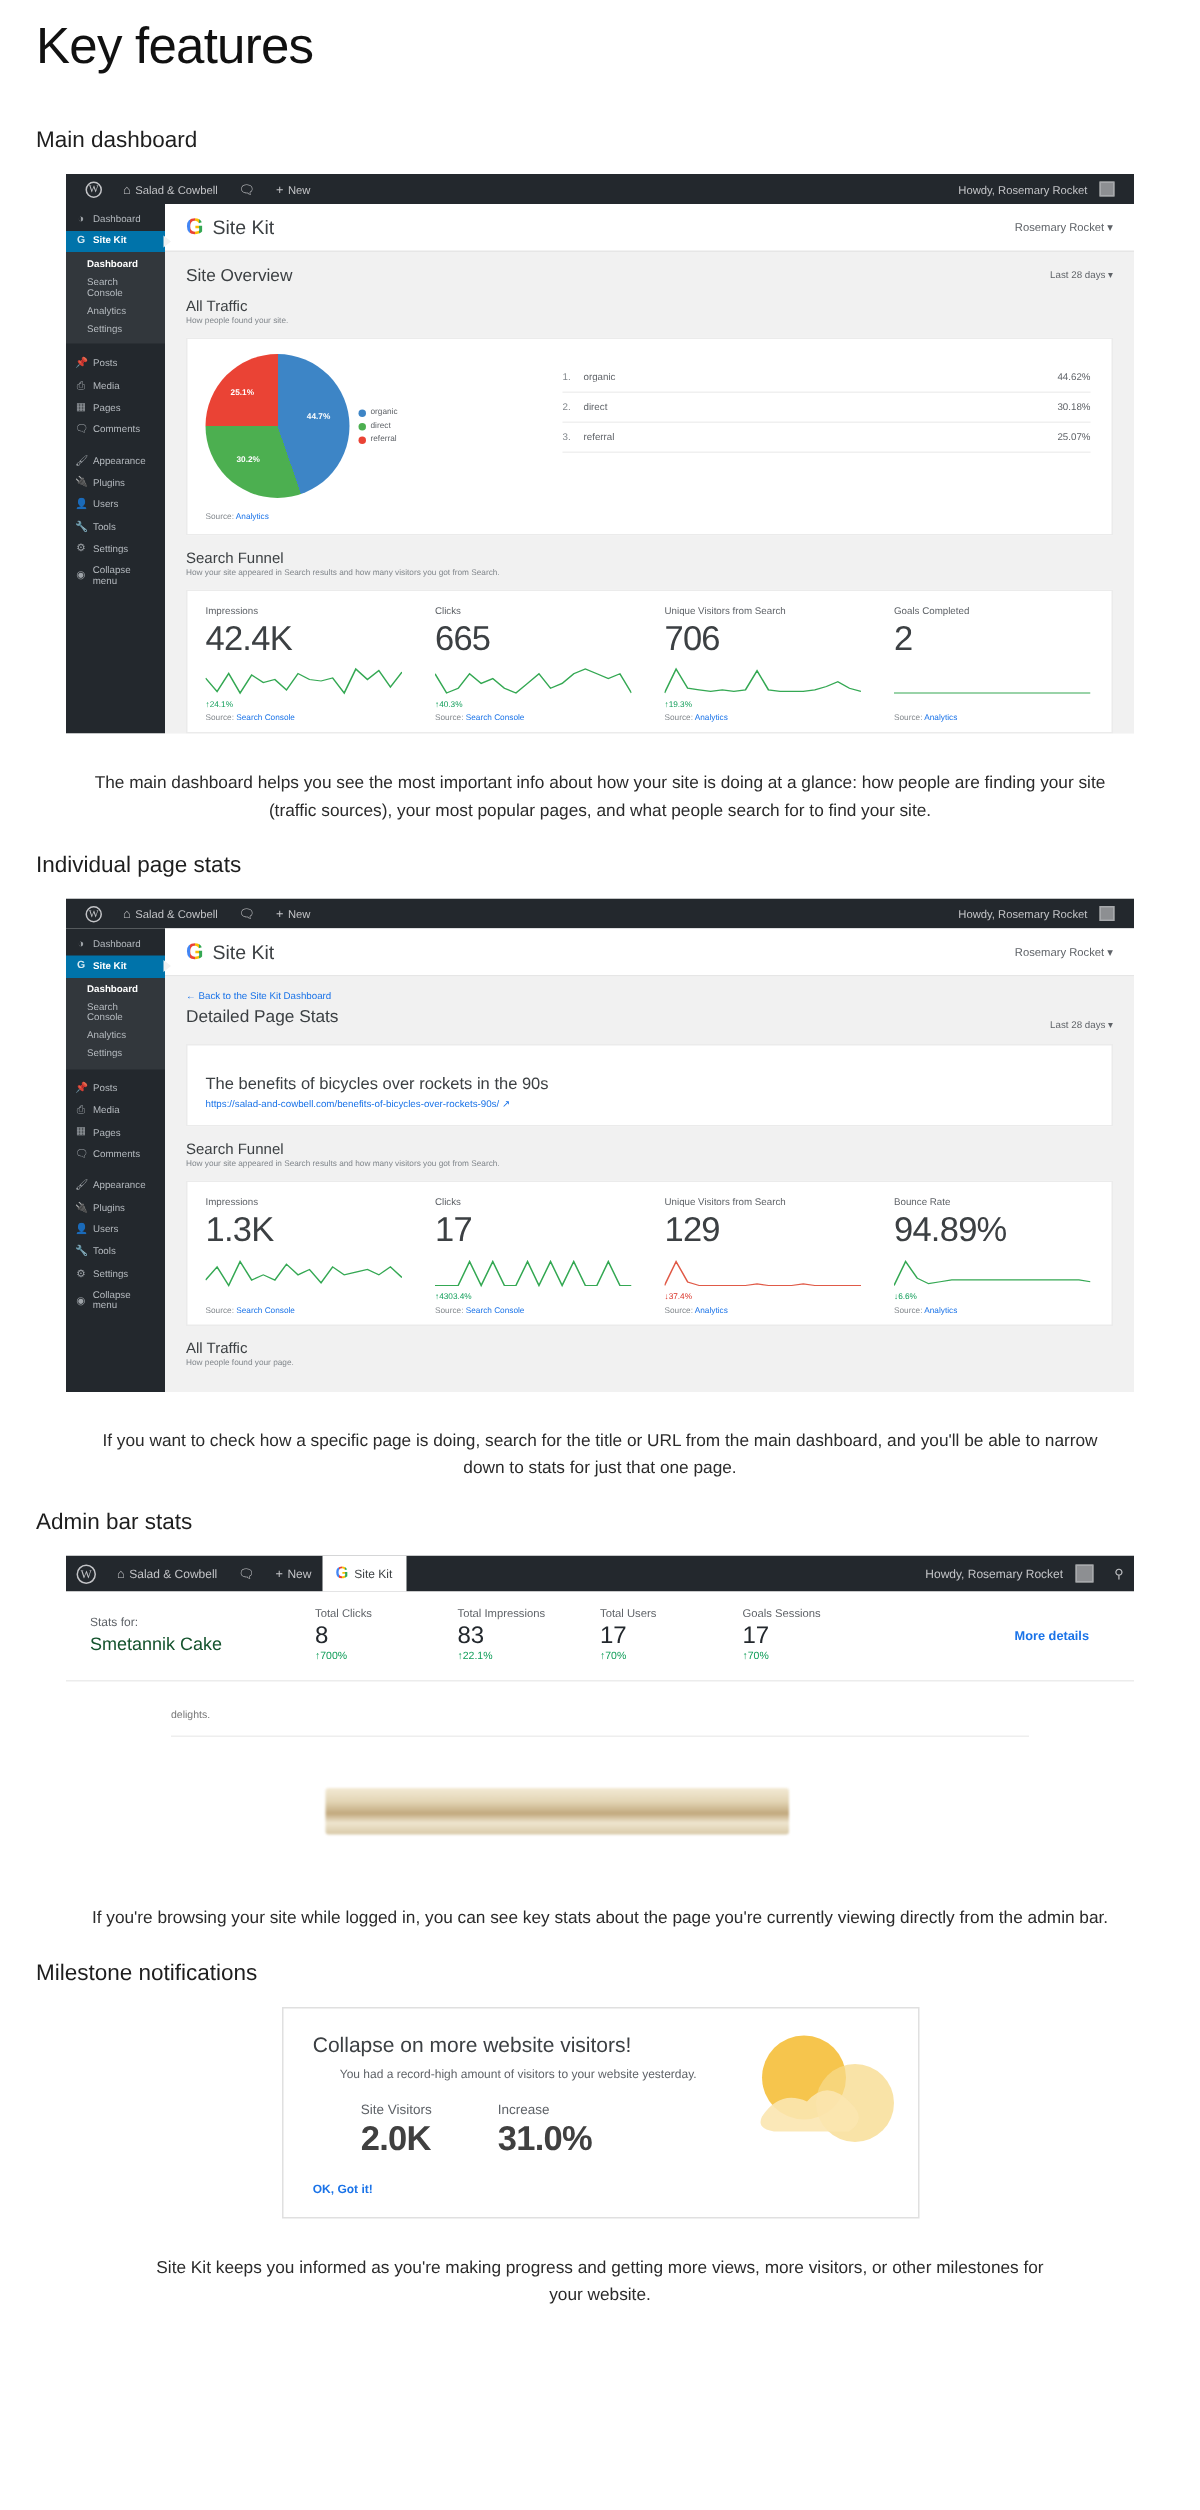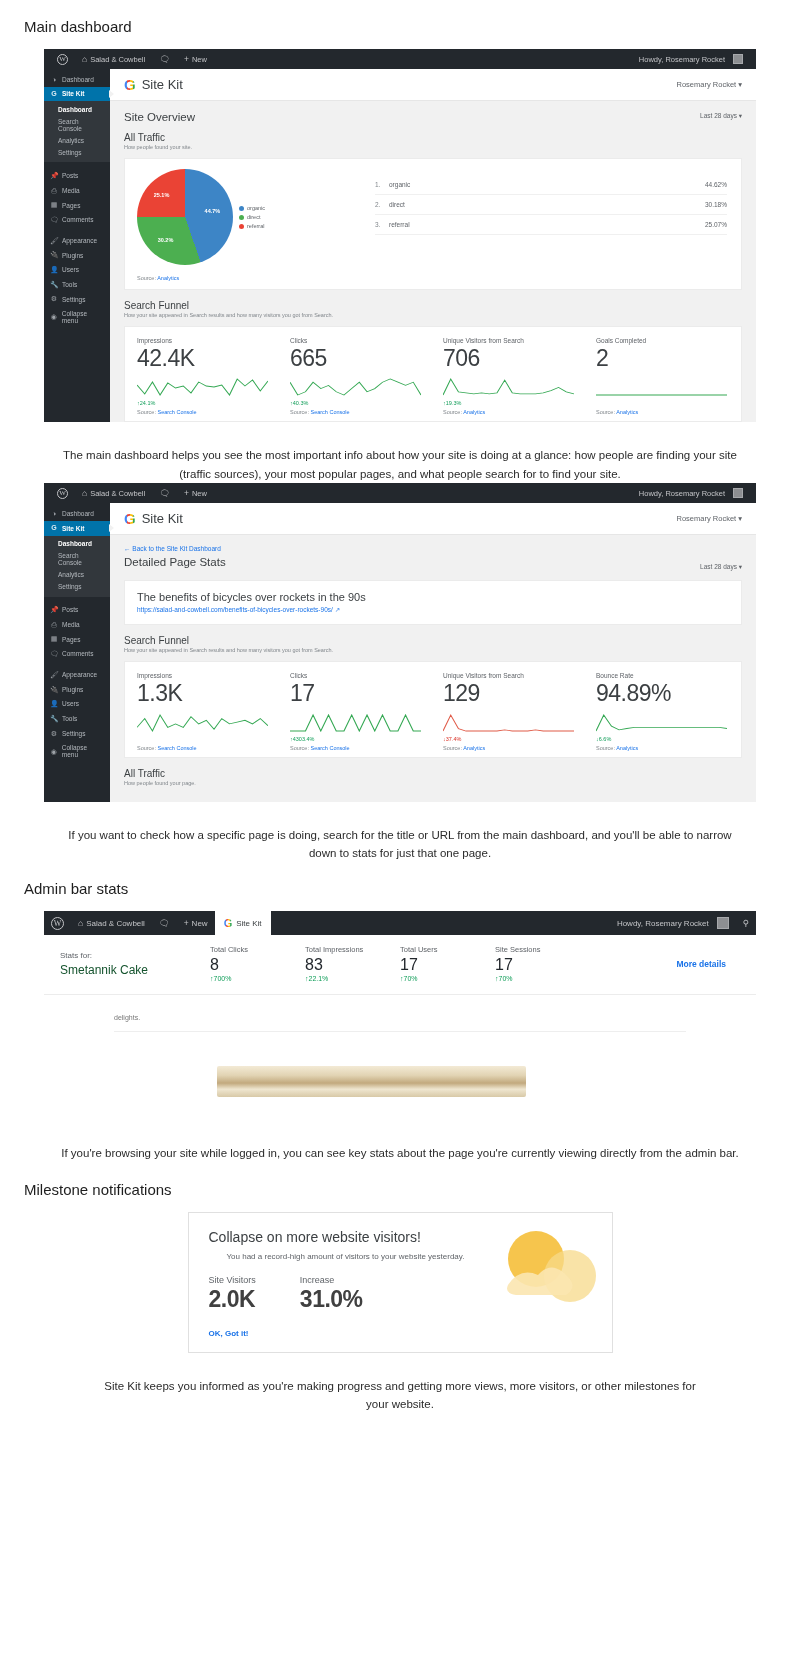--- a/index.html
+++ b/index.html
@@ -152,21 +152,21 @@
   .fn-value { font-size: 23px; font-weight: 300; color: #3c4043; letter-spacing: -.5px; line-height: 1.15; }
   .fn-spark { height: 22px; margin: 4px 0 3px 0; }
   .fn-spark svg { display: block; width: 100%; height: 22px; }
   .fn-change { font-size: 5.5px; color: #0f9d58; }
   .fn-change.down { color: #d93025; }
   .fn-src { font-size: 5.5px; color: #80868b; margin-top: 3px; }
   .fn-src a { color: #1a73e8; text-decoration: none; }
 
   
   .backlink { font-size: 6.5px; color: #1a73e8; margin-bottom: 4px; }
-  .page-card-title { font-size: 11px; color: #3c4043; padding: 10px 12px 3px 12px; }
+  .page-card-title { font-size: 11px; color: #3c4043; padding: 20px 12px 3px 12px; }
   .page-card-url { font-size: 6.5px; color: #1a73e8; padding: 0 12px 10px 12px; }
 
   
   .abs-shot { width: 712px; margin: 0 auto; background: #fff; border: 0; overflow: hidden; }
   .abs-bar { height: 24px; background: #23282d; display: flex; align-items: center; color: #c3c4c7; font-size: 8px; }
   .abs-bar .ab-item { height: 24px; }
   .abs-sitekit-tab {
     background: #fff; color: #3c4043; height: 24px; display: flex; align-items: center;
     gap: 4px; padding: 0 9px; font-size: 8px;
   }
@@ -200,33 +200,34 @@
   }
 
   
   .ms-wrap { display: flex; justify-content: center; margin-top: 12px; }
   .ms-card {
     width: 425px; background: #fff; border: 1px solid #e0e0e0;
     padding: 16px 20px 14px 20px; position: relative; overflow: hidden;
   }
   .ms-title { font-size: 14px; color: #3c4043; font-weight: 400; }
   .ms-sub { font-size: 8px; color: #5f6368; margin-top: 7px; margin-left: 18px; }
-  .ms-stats { display: flex; gap: 44px; margin-top: 14px; }
+  .ms-stats { display: flex; gap: 44px; margin-top: 14px; margin-left: 32px; }
   .ms-stat .lbl { font-size: 9px; color: #5f6368; }
   .ms-stat .val { font-size: 23px; font-weight: 700; color: #404040; margin-top: 1px; letter-spacing: -.5px; }
   .ms-cta { font-size: 8px; color: #1a73e8; font-weight: bold; margin-top: 16px; }
   .ms-blob {
     position: absolute; right: 14px; top: 16px; width: 108px; height: 78px;
   }
 </style>
 </head>
 <body>
 
 <div class="page">
 
+  <h1 class="page-title">Key features</h1>
 
   <h2 class="section-title">Main dashboard</h2>
 
   <div class="wp-shot">
 
     <div class="wp-adminbar">
       <div class="ab-item">
           <span class="wp-logo-circle">W</span>
         </div>
       <div class="ab-item">
@@ -428,20 +429,21 @@
                 <div class="fn-src">Source: <a href="#">Analytics</a></div>
               </div>
             </div>
         </div>
       </div>
     </div>
   </div>
 
   <p class="caption">The main dashboard helps you see the most important info about how your site is doing at a glance: how people are finding your site (traffic sources), your most popular pages, and what people search for to find your site.</p>
 
+  <h2 class="section-title">Individual page stats</h2>
 
   <div class="wp-shot">
     <div class="wp-adminbar">
       <div class="ab-item">
           <span class="wp-logo-circle">W</span>
         </div>
       <div class="ab-item">
         <span class="glyph">⌂</span>
         <span>Salad &amp; Cowbell</span>
       </div>
@@ -659,21 +661,21 @@
         <div class="lbl">Total Impressions</div>
         <div class="val">83</div>
         <div class="chg">↑<span>22.1%</span></div>
       </div>
       <div class="abs-stat">
         <div class="lbl">Total Users</div>
         <div class="val">17</div>
         <div class="chg">↑<span>70%</span></div>
       </div>
       <div class="abs-stat">
-        <div class="lbl">Site Sessions</div>
+        <div class="lbl">Goals Sessions</div>
         <div class="val">17</div>
         <div class="chg">↑<span>70%</span></div>
       </div>
       <div class="abs-more">More details</div>
     </div>
 
     <div class="abs-text">
       <span class="faded">&nbsp;</span><br>
       <span>delights.</span>
     </div>

